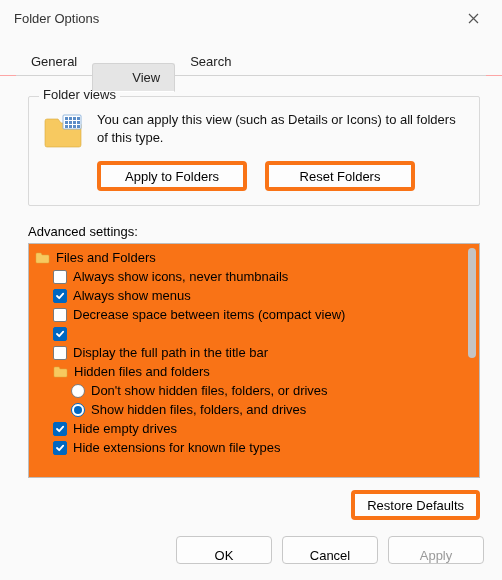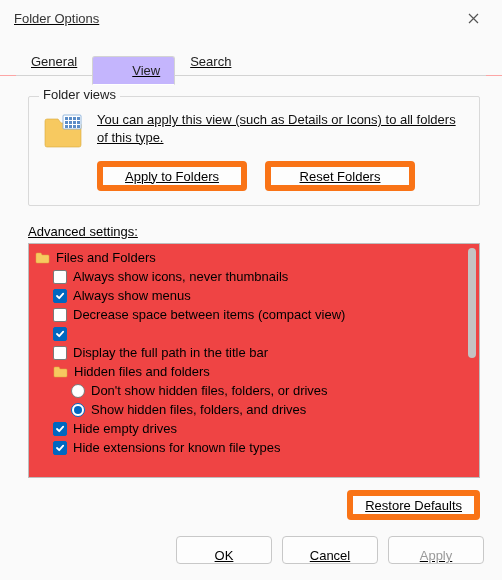--- a/index.html
+++ b/index.html
@@ -8,21 +8,21 @@
     font-family: "Segoe UI", Tahoma, sans-serif;
     font-size: 13px;
     background: #f6f6f6;
     color: #000;
     width: 502px; height: 580px;
     overflow: hidden;
   }
   .window {
     width: 502px; height: 580px;
     background: #fafafa;
-    display: flex; flex-direction: column; text-decoration: underline;
+    display: flex; flex-direction: column;
   }
   .titlebar {
     height: 36px;
     display: flex; align-items: center;
     padding: 0 8px 0 14px;
     color: #333;
   }
   .titlebar .title { flex: 1; font-size: 13px; }
   .titlebar .close {
     width: 42px; height: 30px;
@@ -37,25 +37,25 @@
   }
   .tab {
     padding: 6px 14px 6px 14px;
     border: 1px solid transparent;
     border-bottom: none;
     position: relative;
     color: #222;
     cursor: default;
   }
   .tab.active {
-    background: #c4b5fd;
+    background: #e5e5e5;
     border: 1px solid #d3d3d3;
     border-bottom: 1px solid #fff;
     border-radius: 3px 3px 0 0;
-    top: 10px;
+    top: 17px;
     z-index: 2;
     padding-left: 39px;
   }
   .tab-underline {
     height: 1px;
     background: #d3d3d3;
     margin: 0 16px;
     margin-top: -1px;
   }
   .content {
@@ -95,35 +95,35 @@
   .button-row {
     display: flex; gap: 18px;
     margin-top: 12px;
     justify-content: flex-start;
     padding-left: 54px;
   }
   .btn {
     min-width: 150px;
     height: 30px;
     background: #fdfdfd;
-    border: 6px solid #f97316;
+    border: 4px solid #f97316;
     border-radius: 4px;
     display: flex; align-items: center; justify-content: center;
     font-size: 13px;
     cursor: default;
     padding: 0 12px;
   }
   .btn.small { min-width: 120px; }
   .adv-label {
     margin-top: 18px;
     margin-bottom: 4px;
   }
   .tree-box {
     border: 1px solid #bdbdbd;
-    background: #ef4444;
+    background: #f97316;
     height: 240px;
     position: relative;
     overflow: hidden;
   }
   .tree-scroll {
     position: absolute; top: 0; left: 0; right: 14px; bottom: 0;
     overflow: hidden;
     padding: 4px 0 4px 6px;
   }
   .scrollbar-track {

